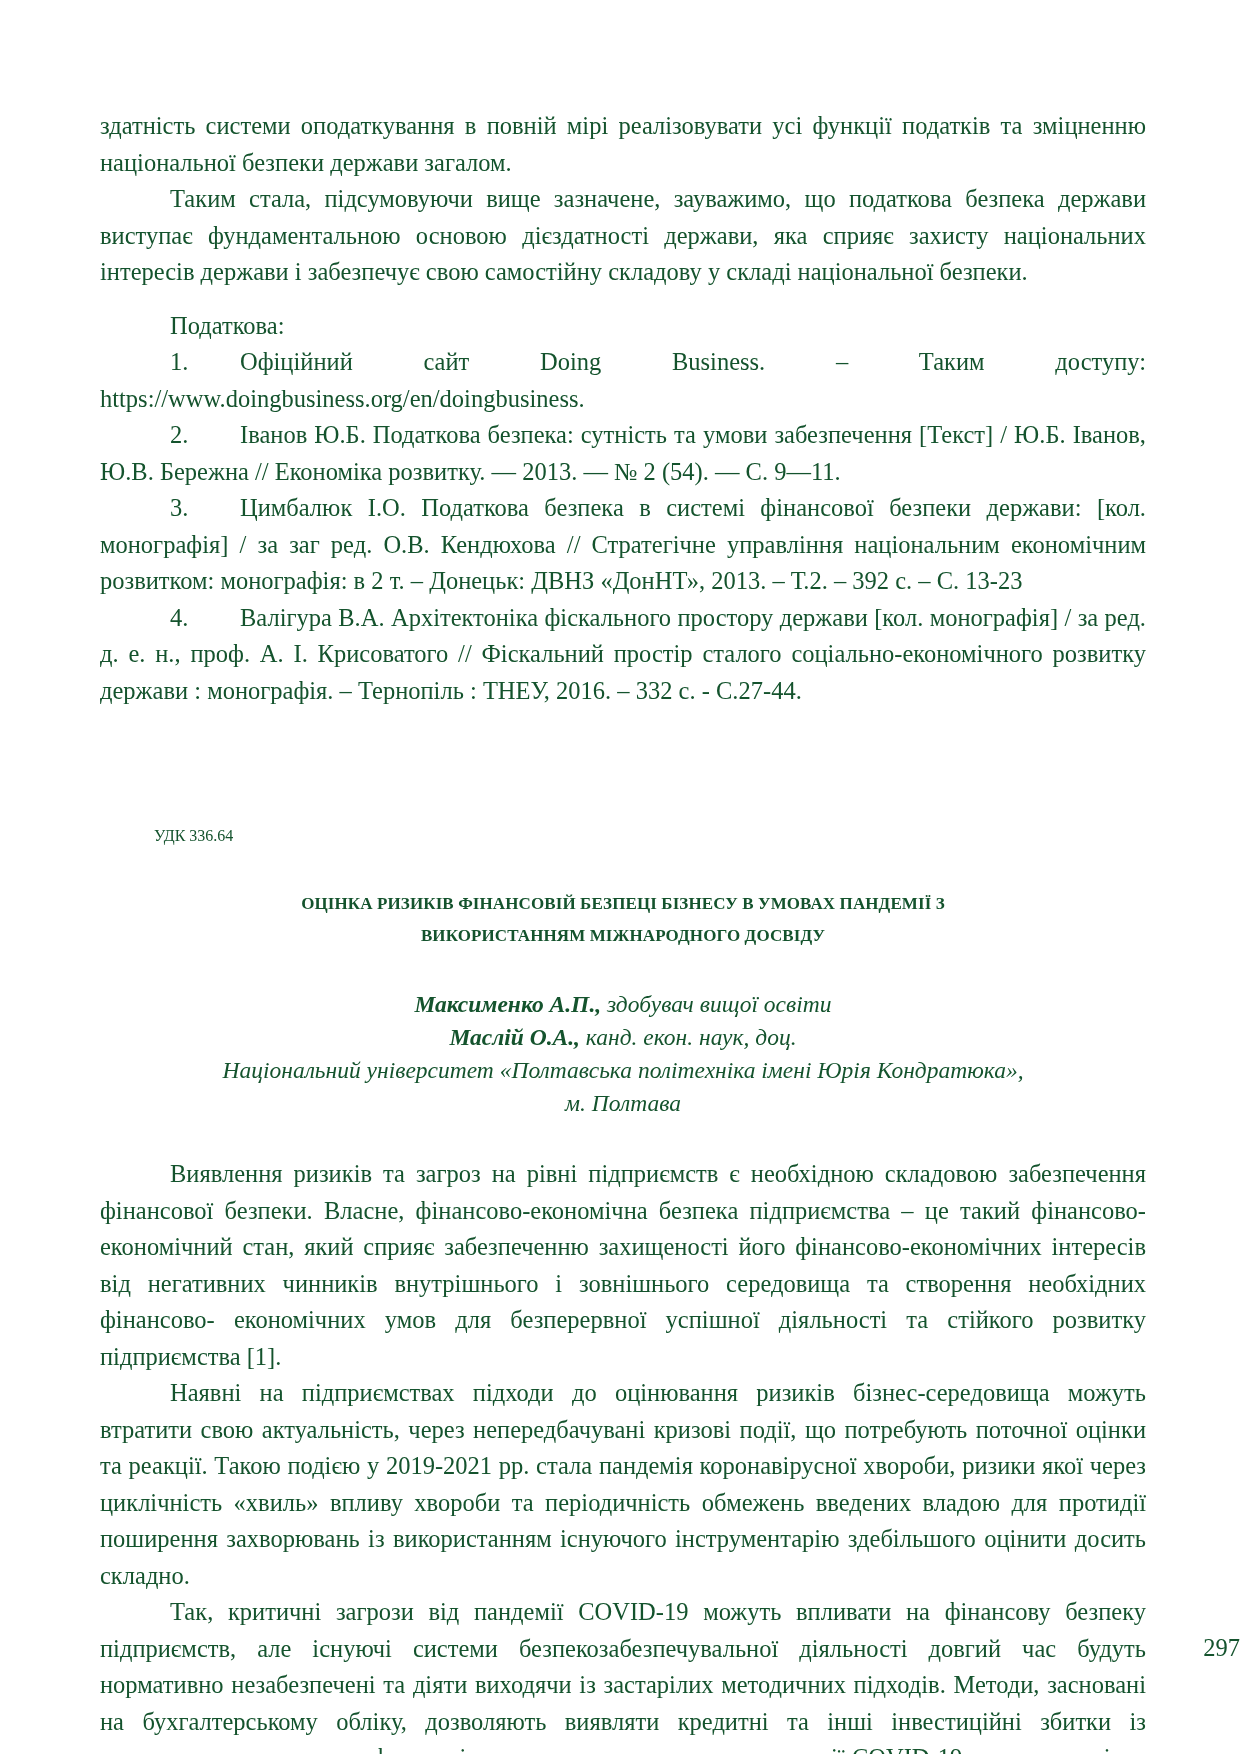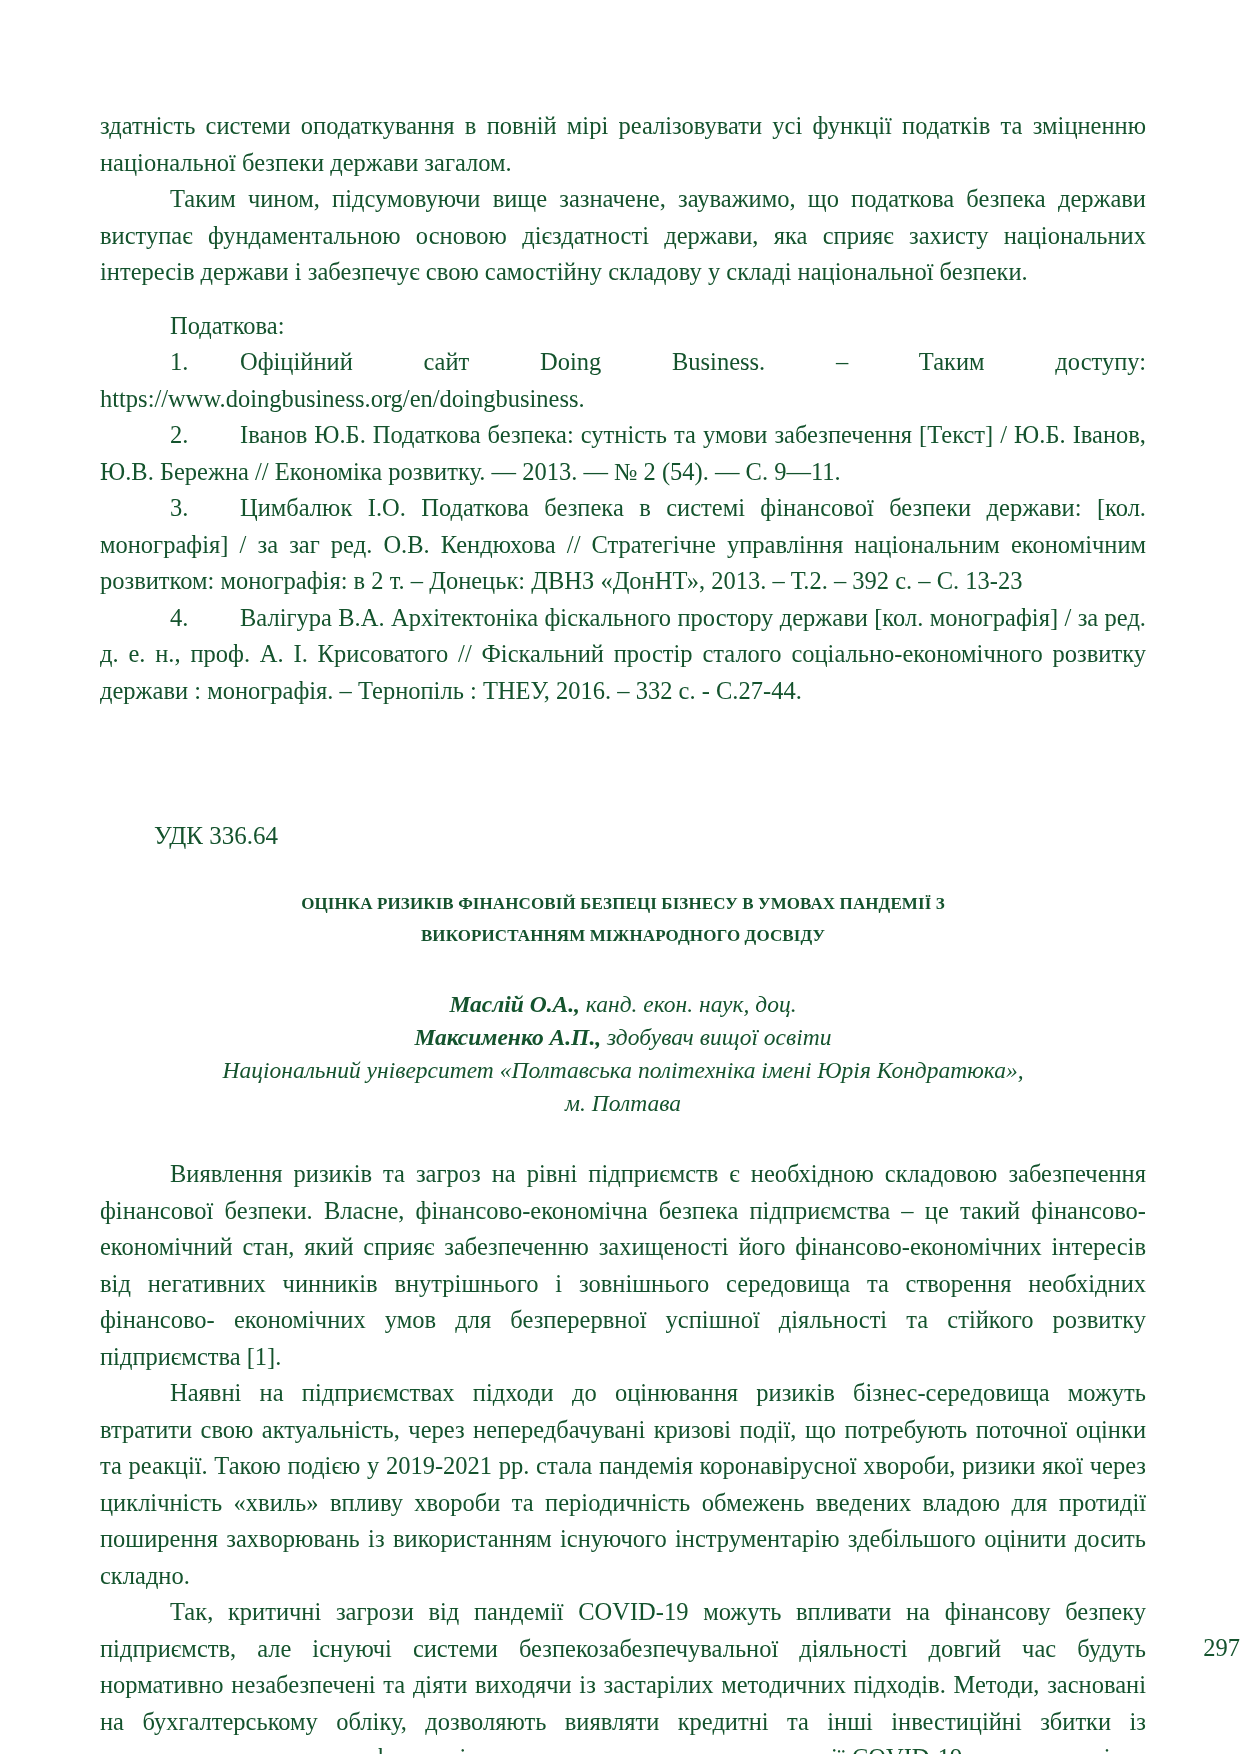--- a/index.html
+++ b/index.html
@@ -55,21 +55,21 @@
     font-size: 24.5px;
     line-height: 36.5px;
     text-indent: 70px;
     margin: 0;
   }
   .spacer-sm { height: 17px; }
   .spacer-md { height: 36px; }
   .spacer-xl { height: 110px; }
 
   .udk {
-    font-size: 25px;
+    font-size: 16px;
     line-height: 33px;
     margin-left: 54px;
   }
   .title {
     font-size: 17px;
     line-height: 32px;
     font-weight: bold;
     text-align: center;
     letter-spacing: 0.1px;
     margin: 0 auto;
@@ -102,21 +102,21 @@
   }
 </style>
 </head>
 <body>
 
 <div class="page">
   <div class="content">
 
     <p class="body-text">здатність системи оподаткування в повній мірі реалізовувати усі функції податків та зміцненню національної безпеки держави загалом.</p>
 
-    <p class="body-text indent">Таким чином, підсумовуючи вище зазначене, зауважимо, що  податкова безпека держави виступає фундаментальною основою дієздатності держави, яка сприяє захисту національних інтересів держави і забезпечує свою самостійну складову у складі національної безпеки.</p>
+    <p class="body-text indent">Таким стала, підсумовуючи вище зазначене, зауважимо, що  податкова безпека держави виступає фундаментальною основою дієздатності держави, яка сприяє захисту національних інтересів держави і забезпечує свою самостійну складову у складі національної безпеки.</p>
 
     <div class="spacer-sm"></div>
 
     <p class="lit-head">Податкова:</p>
 
     <p class="ref-item">
       <span class="ref-num">1.</span><span>Офіційний сайт Doing Business. – Таким доступу: https://www.doingbusiness.org/en/doingbusiness.</span>
     </p>
 
     <p class="ref-item">
@@ -135,22 +135,22 @@
 
     <p class="udk">УДК 336.64</p>
 
     <div class="spacer-md"></div>
 
     <p class="title">ОЦІНКА РИЗИКІВ ФІНАНСОВІЙ БЕЗПЕЦІ БІЗНЕСУ В УМОВАХ ПАНДЕМІЇ З</p>
     <p class="title">ВИКОРИСТАННЯМ МІЖНАРОДНОГО ДОСВІДУ</p>
 
     <div class="spacer-md"></div>
 
+    <p class="authors"><b>Максименко А.П.,</b><span> здобувач вищої освіти</span></p>
     <p class="authors"><b>Маслій О.А.,</b><span> канд. екон. наук, доц.</span></p>
-    <p class="authors"><b>Максименко А.П.,</b><span> здобувач вищої освіти</span></p>
     <p class="affil">Національний університет «Полтавська політехніка імені Юрія Кондратюка»,</p>
     <p class="affil">м. Полтава</p>
 
     <div class="spacer-md"></div>
 
     <p class="body-text indent">Виявлення ризиків та загроз на рівні підприємств є необхідною складовою забезпечення фінансової безпеки. Власне, фінансово-економічна безпека підприємства – це такий фінансово-економічний стан, який сприяє забезпеченню захищеності його фінансово-економічних інтересів від негативних чинників внутрішнього і зовнішнього середовища та створення необхідних фінансово- економічних умов для безперервної успішної діяльності та стійкого розвитку підприємства [1].</p>
     <p class="body-text indent">Наявні на підприємствах підходи до оцінювання ризиків бізнес-середовища можуть втратити свою актуальність, через непередбачувані кризові події, що потребують поточної оцінки та реакції. Такою подією у 2019-2021 рр. стала пандемія коронавірусної хвороби, ризики якої через циклічність «хвиль» впливу хвороби та періодичність обмежень введених владою для протидії поширення захворювань із використанням існуючого інструментарію здебільшого оцінити досить складно.</p>
     <p class="body-text indent">Так, критичні загрози від пандемії COVID-19 можуть впливати на фінансову безпеку підприємств, але існуючі системи безпекозабезпечувальної діяльності довгий час будуть нормативно незабезпечені та діяти виходячи із застарілих методичних підходів. Методи, засновані на бухгалтерському обліку, дозволяють виявляти кредитні та інші інвестиційні збитки із затримкою, тому значно ефективнішою, в умовах поширення пандемії COVID-19  є ринкова оцінка впливу на кредитні портфелі.</p>
 
   </div>

